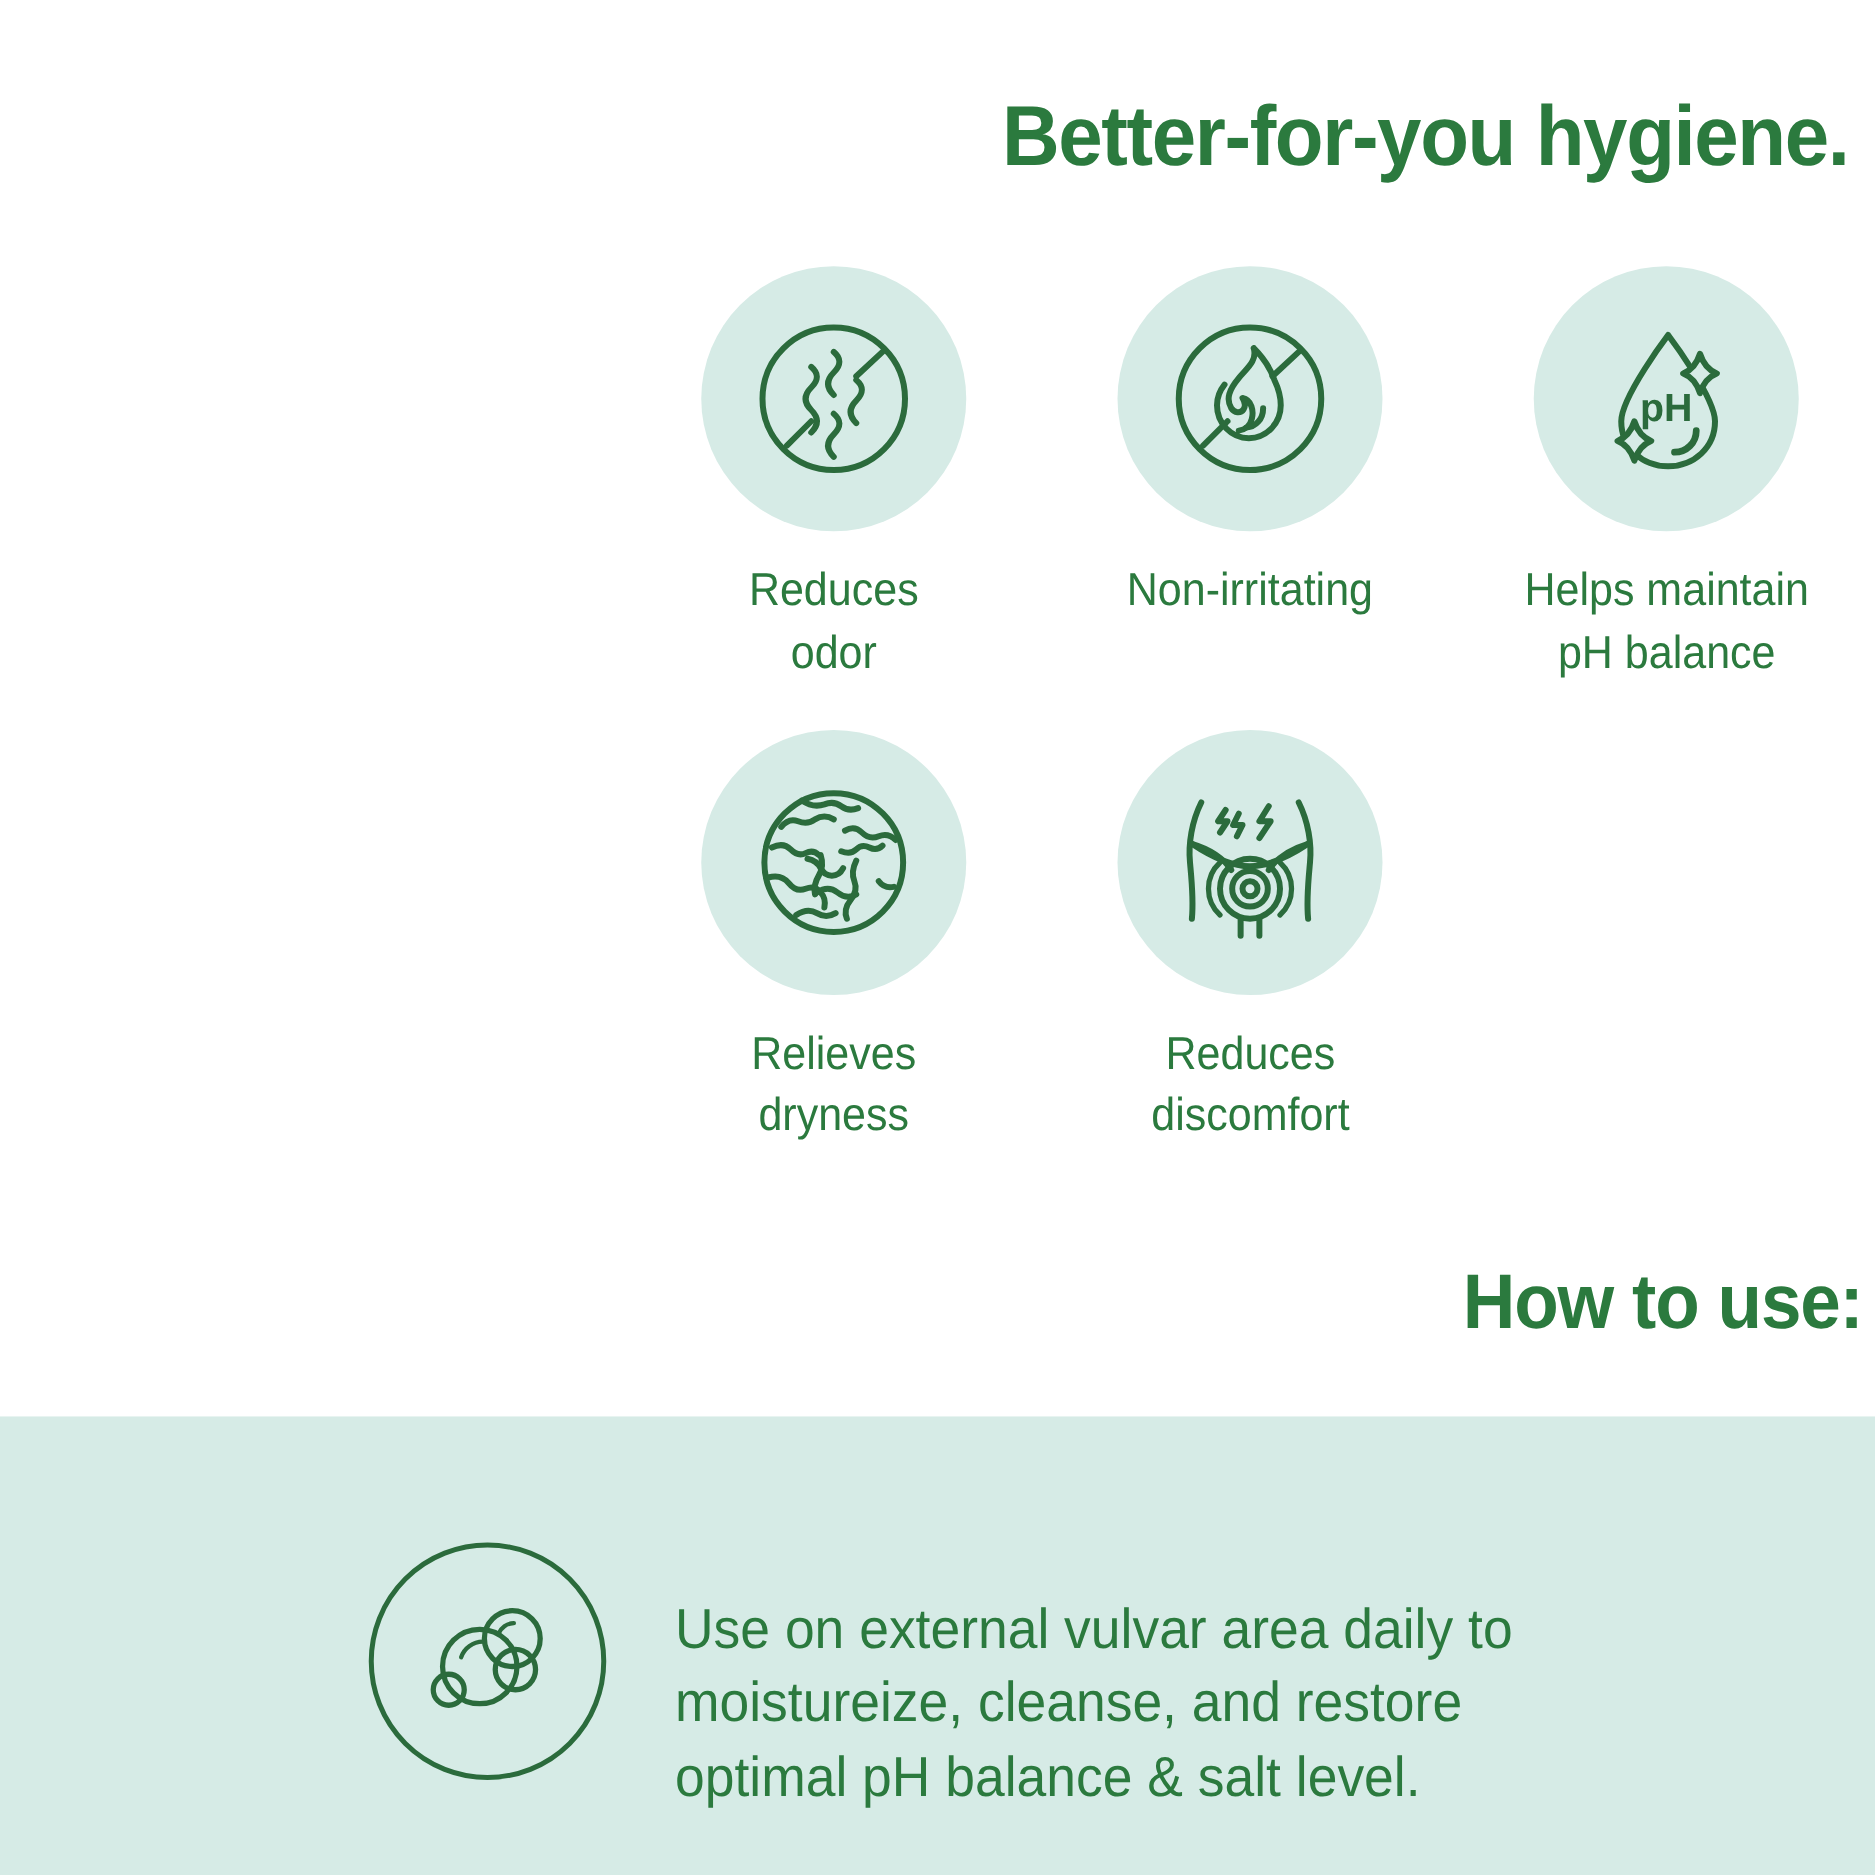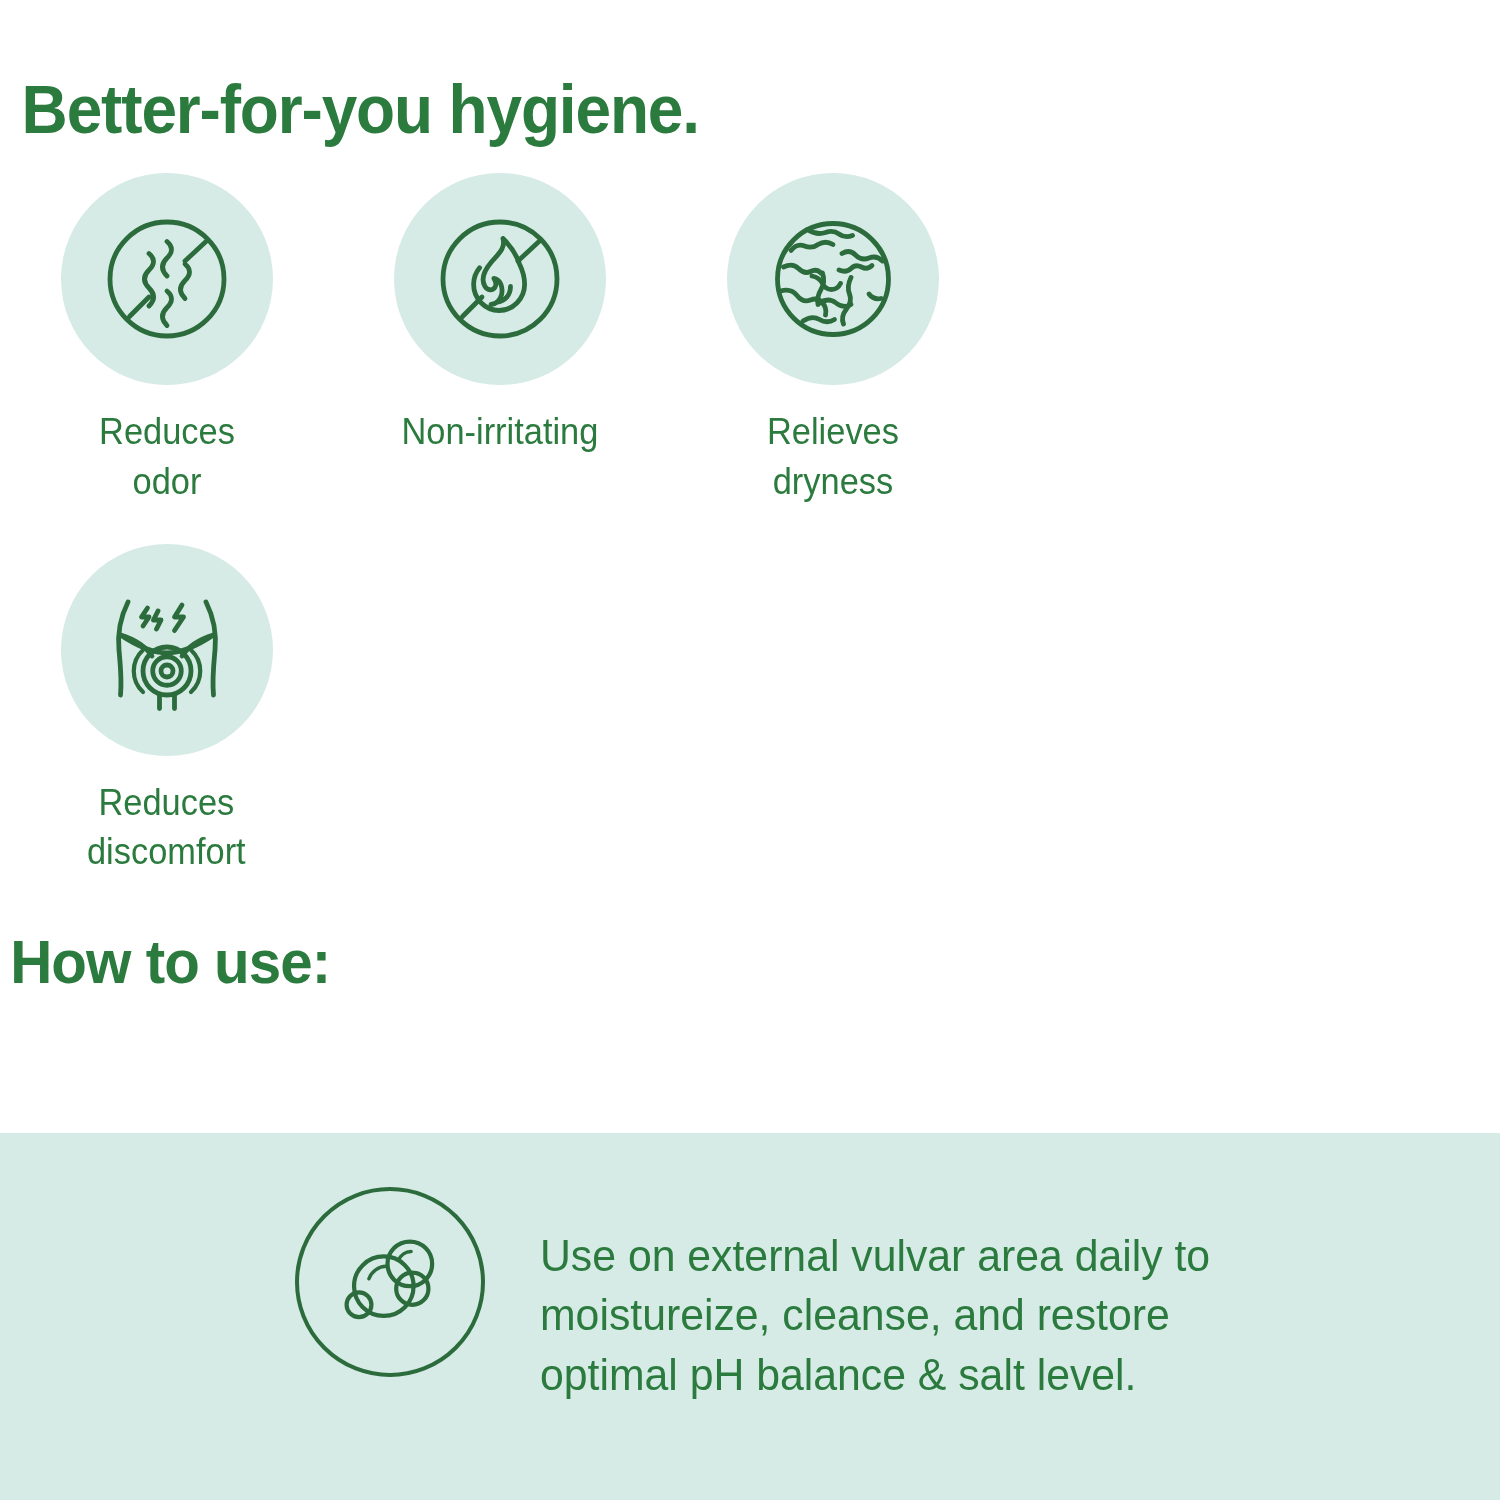--- a/index.html
+++ b/index.html
@@ -12,21 +12,22 @@
   }
   .page{width:1500px;height:1500px;position:relative;display:flex;flex-direction:column;}
 
   
   .top{
     flex:0 0 1133px;
     position:relative;
     background:#ffffff;
     display:flex;
     flex-direction:column;
-    align-items:flex-start;
+    align-items:flex-end;
+    gap:40px;
   }
 
   .main-title{
     margin:0;
     padding-top:74px;
     font-size:68px;
     line-height:1.05;
     font-weight:bold;
     color:#2b7a3e;
     letter-spacing:-1.2px;
@@ -80,21 +81,21 @@
     text-align:center;
     transform:scaleX(0.94);
   }
 
   
   .bottom{
     flex:1 1 auto;
     background:#d6ebe6;
     display:flex;
     align-items:flex-start;
-    padding-top:48px;
+    padding-top:95px;
     padding-left:295px;
     box-sizing:border-box;
   }
   .bubble-badge{
     width:190px;height:190px;flex:0 0 190px;
     border-radius:50%;
     border:4px solid #2b6b3c;
     display:flex;align-items:center;justify-content:center;
     box-sizing:border-box;
     margin-top:6px;
@@ -154,20 +155,37 @@
                        c-9.4 0 -17 -7.9 -17 -17.5 c0 -4.6 1.6 -8 4 -11"></path>
               <path d="M57 55 c0 6 -4 10 -9 10.4"></path>
             </svg>
           </span>
         </div>
         <div class="cell-label">
           <span style="white-space:pre-line">Non-irritating</span>
         </div>
       </div>
 
+      <div class="cell">
+        <div class="circle">
+          <span>
+            <svg width="150" height="150" viewBox="0 0 100 100" fill="none" stroke="#2b6b3c" stroke-width="3.2" stroke-linecap="round" stroke-linejoin="round">
+              <path d="M51 16 C51 16 76 49 76 62 C76 76 64.8 86 51 86 C37.2 86 26 76 26 62 C26 49 51 16 51 16 Z"></path>
+              <path d="M68 26 q2.5 8 9 10.5 q-6.5 2.5 -9 10.5 q-2.5 -8 -9 -10.5 q6.5 -2.5 9 -10.5 Z" fill="#d6ebe6"></path>
+              <path d="M33 62 q2.5 8 9 10.5 q-6.5 2.5 -9 10.5 q-2.5 -8 -9 -10.5 q6.5 -2.5 9 -10.5 Z" fill="#d6ebe6"></path>
+              <path d="M66 67 c0 6.5 -5.2 11.5 -11.6 11.5" stroke-width="3.6"></path>
+              <text x="50" y="62" text-anchor="middle" font-family="'Liberation Sans', sans-serif" font-size="21" font-weight="bold" fill="#2b6b3c" stroke="none">pH</text>
+            </svg>
+          </span>
+        </div>
+        <div class="cell-label">
+          <span style="white-space:pre-line">Helps maintain
+pH balance</span>
+        </div>
+      </div>
 
       <div class="cell">
         <div class="circle">
           <span>
             <svg width="150" height="150" viewBox="0 0 100 100" fill="none" stroke="#2b6b3c" stroke-width="3.2" stroke-linecap="round" stroke-linejoin="round">
               <circle cx="50" cy="50" r="37"></circle>
               <path d="M33 17 q6 4 12 2 q5 -2 9 1 q4 3 9 1"></path>
               <path d="M17 42 q6 -3 10 1 q4 4 8 2 q4 -2 7 1"></path>
               <path d="M15 58 q7 -2 11 3 q4 5 9 3 q5 -2 8 2 q3 3 2 8"></path>
               <path d="M22 31 q4 -5 9 -3 q5 2 9 -1 q5 -3 10 0"></path>

